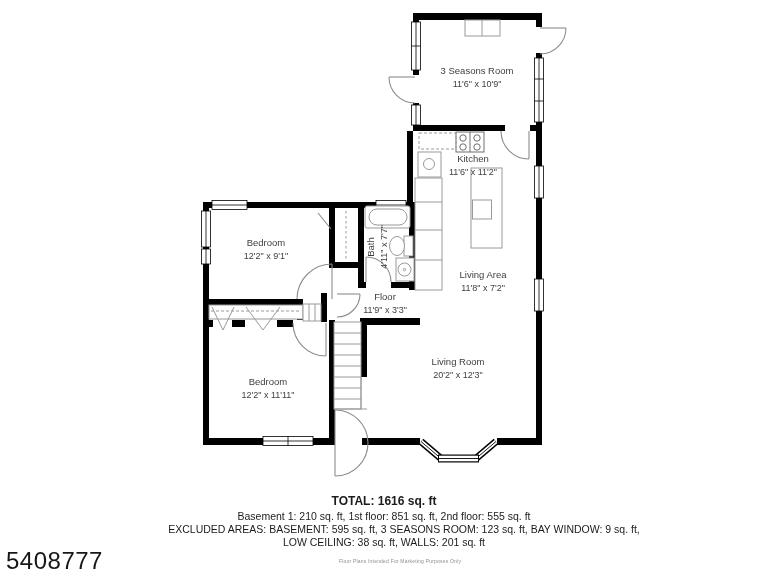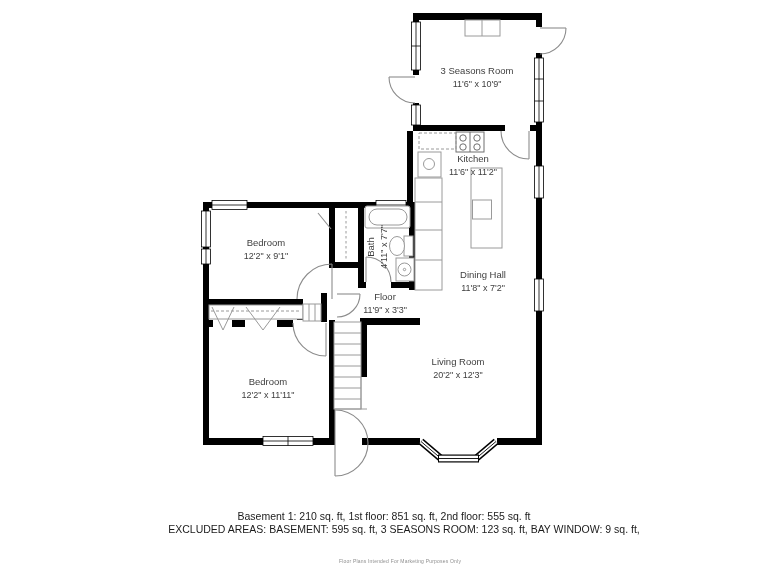--- a/index.html
+++ b/index.html
@@ -248,29 +248,32 @@
   </div>
   <div class="room-label vertical" style="left:377px;top:247px">
     <div>Bath</div>
     <div class="dims">4'11" x 7'7"</div>
   </div>
   <div class="room-label" style="left:385px;top:303px">
     <div>Floor</div>
     <div class="dims">11'9" x 3'3"</div>
   </div>
   <div class="room-label" style="left:483px;top:281px">
-    <div>Dining Hall</div>
+    <div>Living Area</div>
     <div class="dims">11'8" x 7'2"</div>
   </div>
   <div class="room-label" style="left:268px;top:388px">
     <div>Bedroom</div>
     <div class="dims">12'2" x 11'11"</div>
   </div>
   <div class="room-label" style="left:458px;top:368px">
     <div>Living Room</div>
     <div class="dims">20'2" x 12'3"</div>
   </div>
 
+  <div class="footer footer-total">TOTAL: 1616 sq. ft</div>
   <div class="footer footer-line footer-l2">Basement 1: 210 sq. ft, 1st floor: 851 sq. ft, 2nd floor: 555 sq. ft</div>
   <div class="footer footer-line footer-l3">EXCLUDED AREAS: BASEMENT: 595 sq. ft, 3 SEASONS ROOM: 123 sq. ft, BAY WINDOW: 9 sq. ft,</div>
+  <div class="footer footer-line footer-l4">LOW CEILING: 38 sq. ft, WALLS: 201 sq. ft</div>
   <div class="disclaimer">Floor Plans Intended For Marketing Purposes Only</div>
+  <div class="listing-id">5408777</div>
 
 </div>
 
 </body></html>

